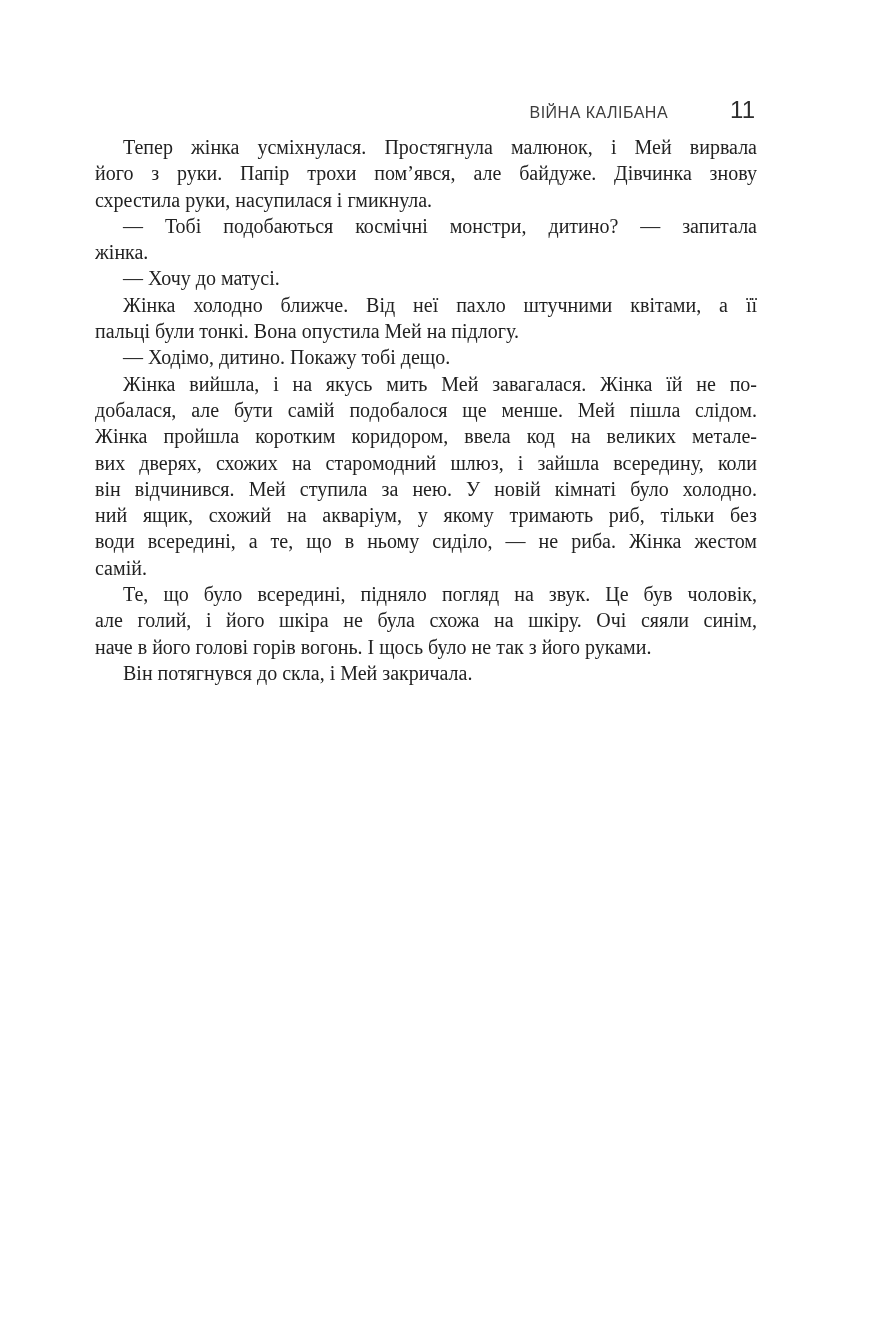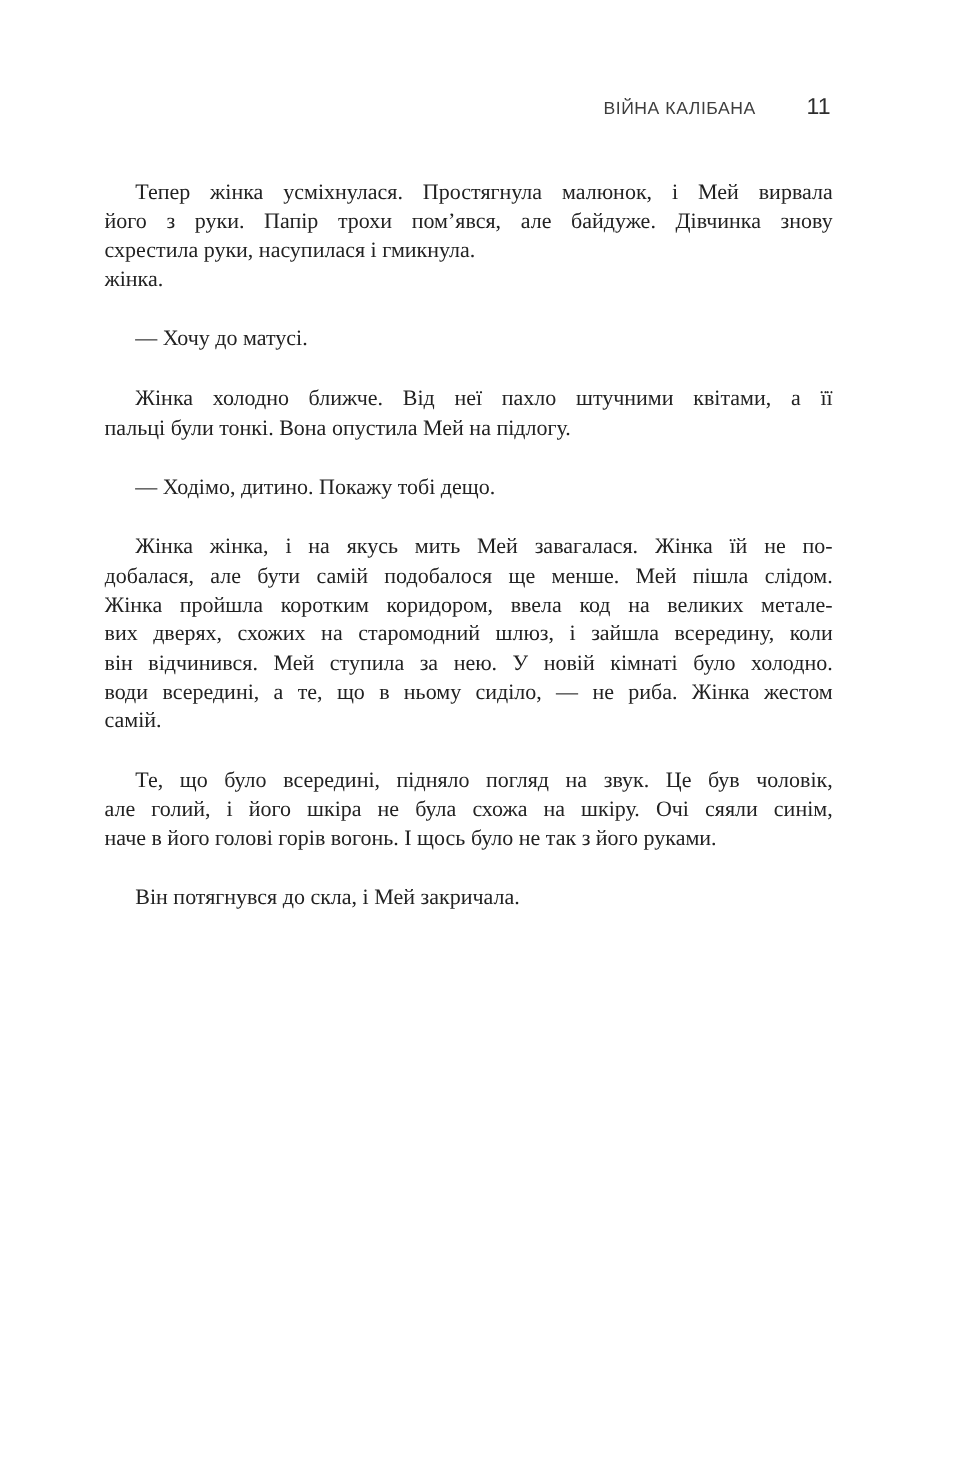--- a/index.html
+++ b/index.html
@@ -10,91 +10,94 @@
   .page {
     position: relative;
     width: 875px;
     height: 1329px;
     background: #ffffff;
     overflow: hidden;
     font-family: "Liberation Serif", serif;
   }
   .running-header {
     position: absolute;
-    top: 86px;
+    top: 96px;
     right: 120px;
     display: flex;
     align-items: baseline;
     gap: 46px;
     font-family: "Liberation Sans", sans-serif;
   }
   .running-title {
     font-size: 16px;
     letter-spacing: 0.5px;
     color: #3d3d3d;
   }
   .page-number {
-    font-size: 21px;
+    font-size: 24px;
     color: #2d2d2d;
+    margin-left: 16px;
   }
   .body-text {
     position: absolute;
     left: 95px;
     top: 134px;
     width: 662px;
     font-size: 20px;
     color: #222222;
   }
   .para { margin: 0; padding: 0; }
   .line {
     height: 26.3px;
     line-height: 26.3px;
     overflow: hidden;
     text-align: justify;
     text-align-last: justify;
     text-justify: inter-word;
   }
   .line.last { text-align-last: left; font-family: Liberation Serif, serif; }
-  .line.first { text-indent: 28px; margin-top: 28px; }
+  .line.first { text-indent: 28px; }
 </style>
 </head>
 <body>
 
 <div class="page">
 
   <div class="running-header">
     <span class="running-title">ВІЙНА КАЛІБАНА</span>
     <span class="page-number">11</span>
   </div>
 
   <div class="body-text" id="body-text">
       <div class="para">
         <div class="line first">Тепер жінка усміхнулася. Простягнула малюнок, і Мей вирвала</div>
         <div class="line">його з руки. Папір трохи пом’явся, але байдуже. Дівчинка знову</div>
         <div class="line last">схрестила руки, насупилася і гмикнула.</div>
       </div>
       <div class="para">
+        <div class="line first">— Тобі подобаються космічні монстри, дитино? — запитала</div>
         <div class="line last">жінка.</div>
       </div>
       <div class="para">
         <div class="line first last">— Хочу до матусі.</div>
       </div>
       <div class="para">
         <div class="line first">Жінка холодно ближче. Від неї пахло штучними квітами, а її</div>
         <div class="line last">пальці були тонкі. Вона опустила Мей на підлогу.</div>
       </div>
       <div class="para">
         <div class="line first last">— Ходімо, дитино. Покажу тобі дещо.</div>
       </div>
       <div class="para">
-        <div class="line first">Жінка жінка, і на якусь мить Мей завагалася. Жінка їй не по-</div>
+        <div class="line first">Жінка вийшла, і на якусь мить Мей завагалася. Жінка їй не по-</div>
         <div class="line">добалася, але бути самій подобалося ще менше. Мей пішла слідом.</div>
         <div class="line">Жінка пройшла коротким коридором, ввела код на великих метале-</div>
         <div class="line">вих дверях, схожих на старомодний шлюз, і зайшла всередину, коли</div>
         <div class="line">він відчинився. Мей ступила за нею. У новій кімнаті було холодно.</div>
+        <div class="line">ний ящик, схожий на акваріум, у якому тримають риб, тільки без</div>
         <div class="line">води всередині, а те, що в ньому сиділо, — не риба. Жінка жестом</div>
         <div class="line last">самій.</div>
       </div>
       <div class="para">
         <div class="line first">Те, що було всередині, підняло погляд на звук. Це був чоловік,</div>
         <div class="line">але голий, і його шкіра не була схожа на шкіру. Очі сяяли синім,</div>
         <div class="line last">наче в його голові горів вогонь. І щось було не так з його руками.</div>
       </div>
       <div class="para">
         <div class="line first last">Він потягнувся до скла, і Мей закричала.</div>

